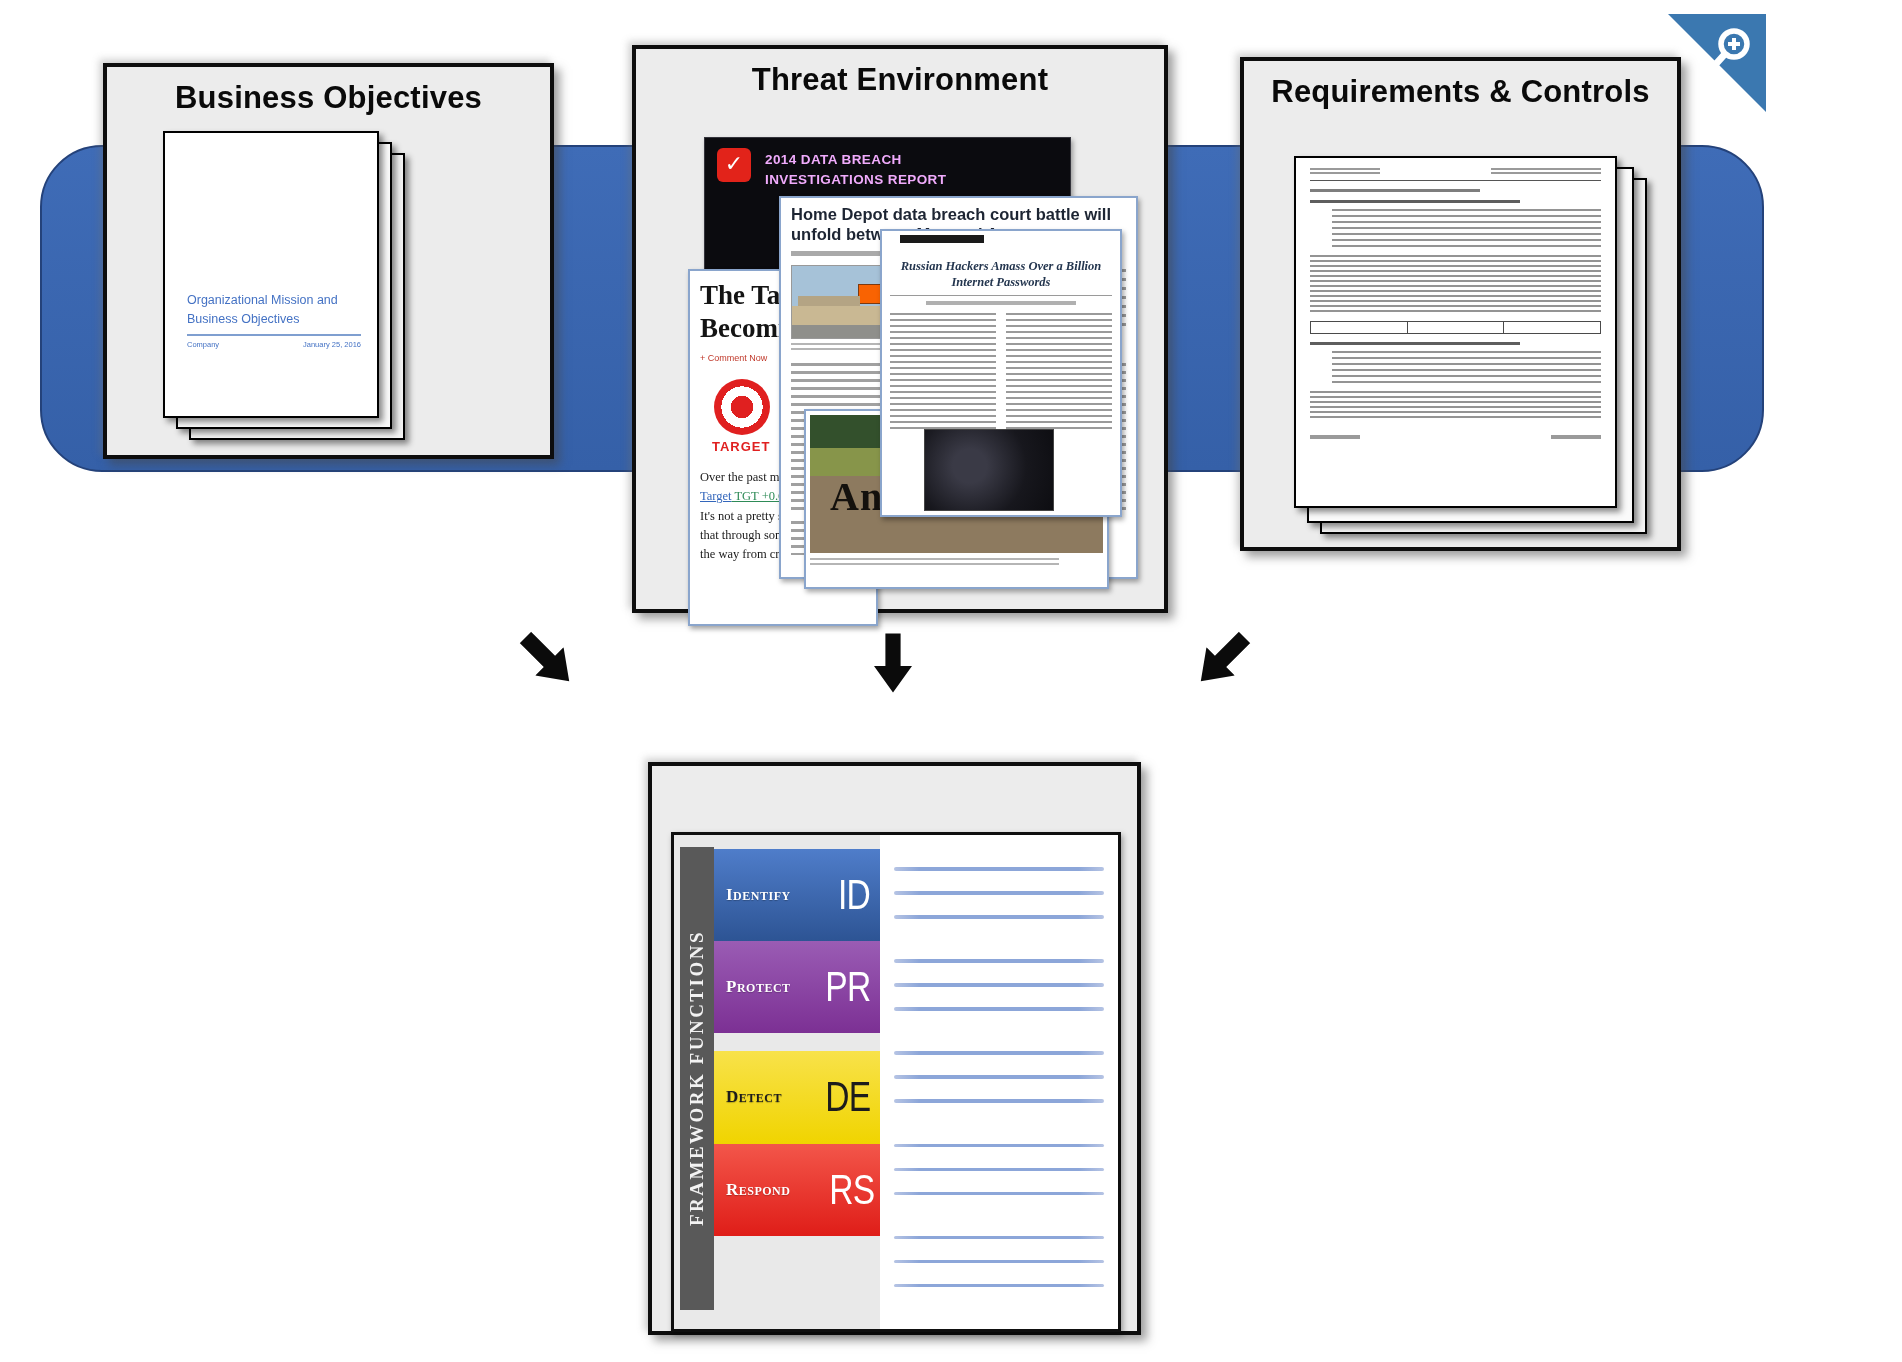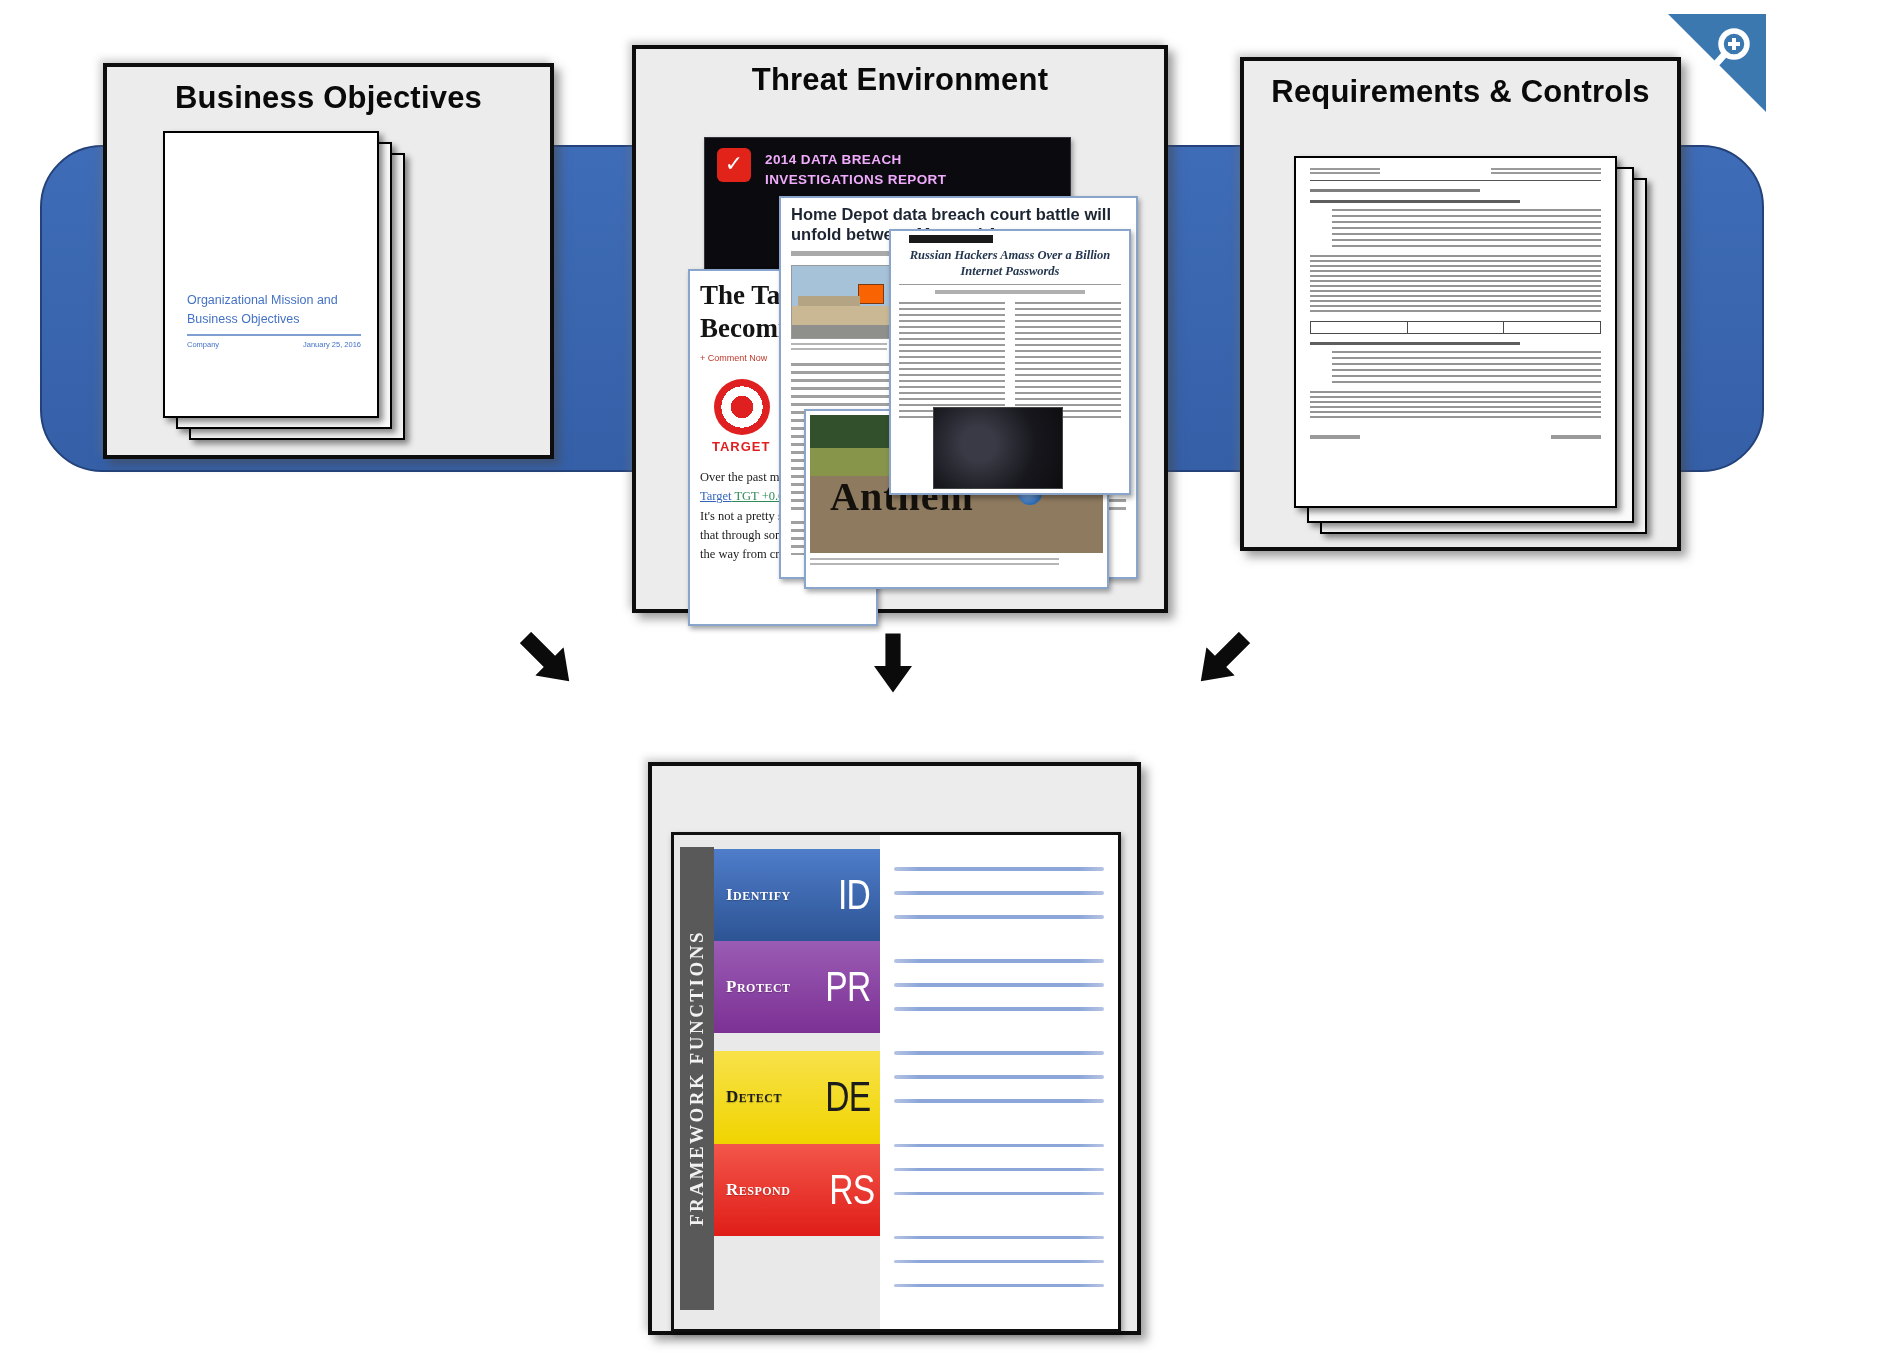--- a/index.html
+++ b/index.html
@@ -69,21 +69,21 @@
   .hd-social{display:flex;gap:6px;margin-left:14px;align-items:flex-start;padding-top:4px;}
   .hd-ic{width:17px;height:17px;border-radius:3px;color:#fff;font-size:12px;font-weight:bold;text-align:center;line-height:17px;}
   .hd-f{background:#3b5998;} .hd-t{background:#55acee;}
   .hd-bars{margin-left:12px;margin-top:4px;flex:1;height:60px;
            background:repeating-linear-gradient(#9d9d9d 0 3px,transparent 3px 9px);}
   .hd-body{margin-top:10px;height:150px;
            background:repeating-linear-gradient(#a0a0a0 0 3px,transparent 3px 8px);}
   .hd-body2{margin-top:8px;height:34px;width:78%;
            background:repeating-linear-gradient(#a0a0a0 0 3px,transparent 3px 8px);}
 
-  .ru-clip{left:253px;top:180px;width:222px;height:250px;z-index:5;padding:6px 8px;}
+  .ru-clip{left:244px;top:180px;width:222px;height:250px;z-index:5;padding:17px 8px;}
   .ru-bar{position:absolute;left:18px;top:4px;width:84px;height:8px;background:#1a1a1a;}
   .ru-head{margin-top:10px;font-family:"Liberation Serif","DejaVu Serif",serif;font-style:italic;font-weight:bold;
            font-size:12.5px;line-height:1.3;color:#24364f;text-align:center;border-bottom:1px solid #9a9a9a;padding-bottom:4px;}
   .ru-byline{margin:5px auto 0;width:150px;height:4px;background:#b0b0b0;}
   .ru-cols{display:flex;gap:10px;margin-top:8px;}
   .ru-col{flex:1;height:118px;background:repeating-linear-gradient(#9a9a9a 0 2px,transparent 2px 6px);}
   .ru-photo{position:absolute;left:42px;bottom:4px;width:128px;height:80px;border:1px solid #444;
             background:radial-gradient(circle at 35% 45%,#3a3a46 0 18%,#17171d 60%,#0d0d11 100%);}
 
   .an-clip{left:168px;top:360px;width:293px;height:168px;z-index:4;padding:4px;}

